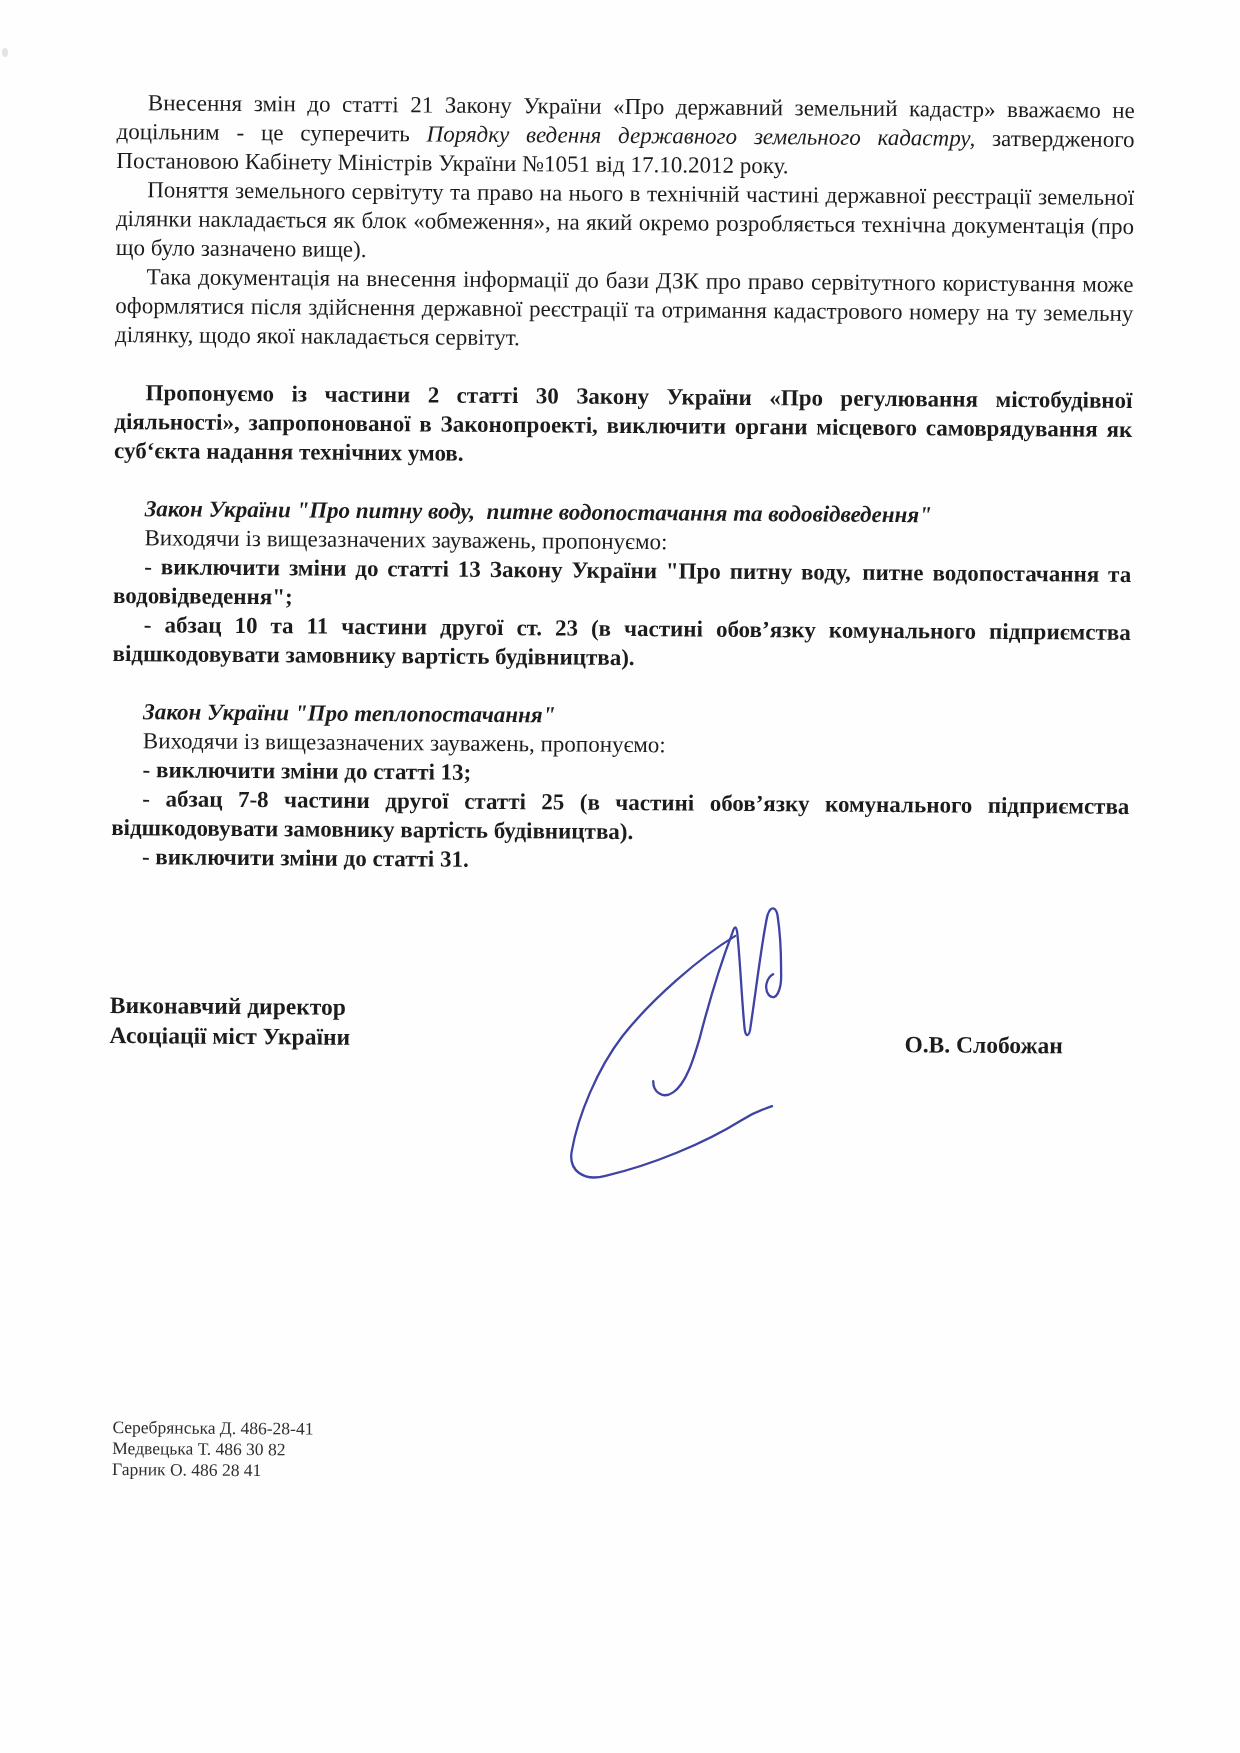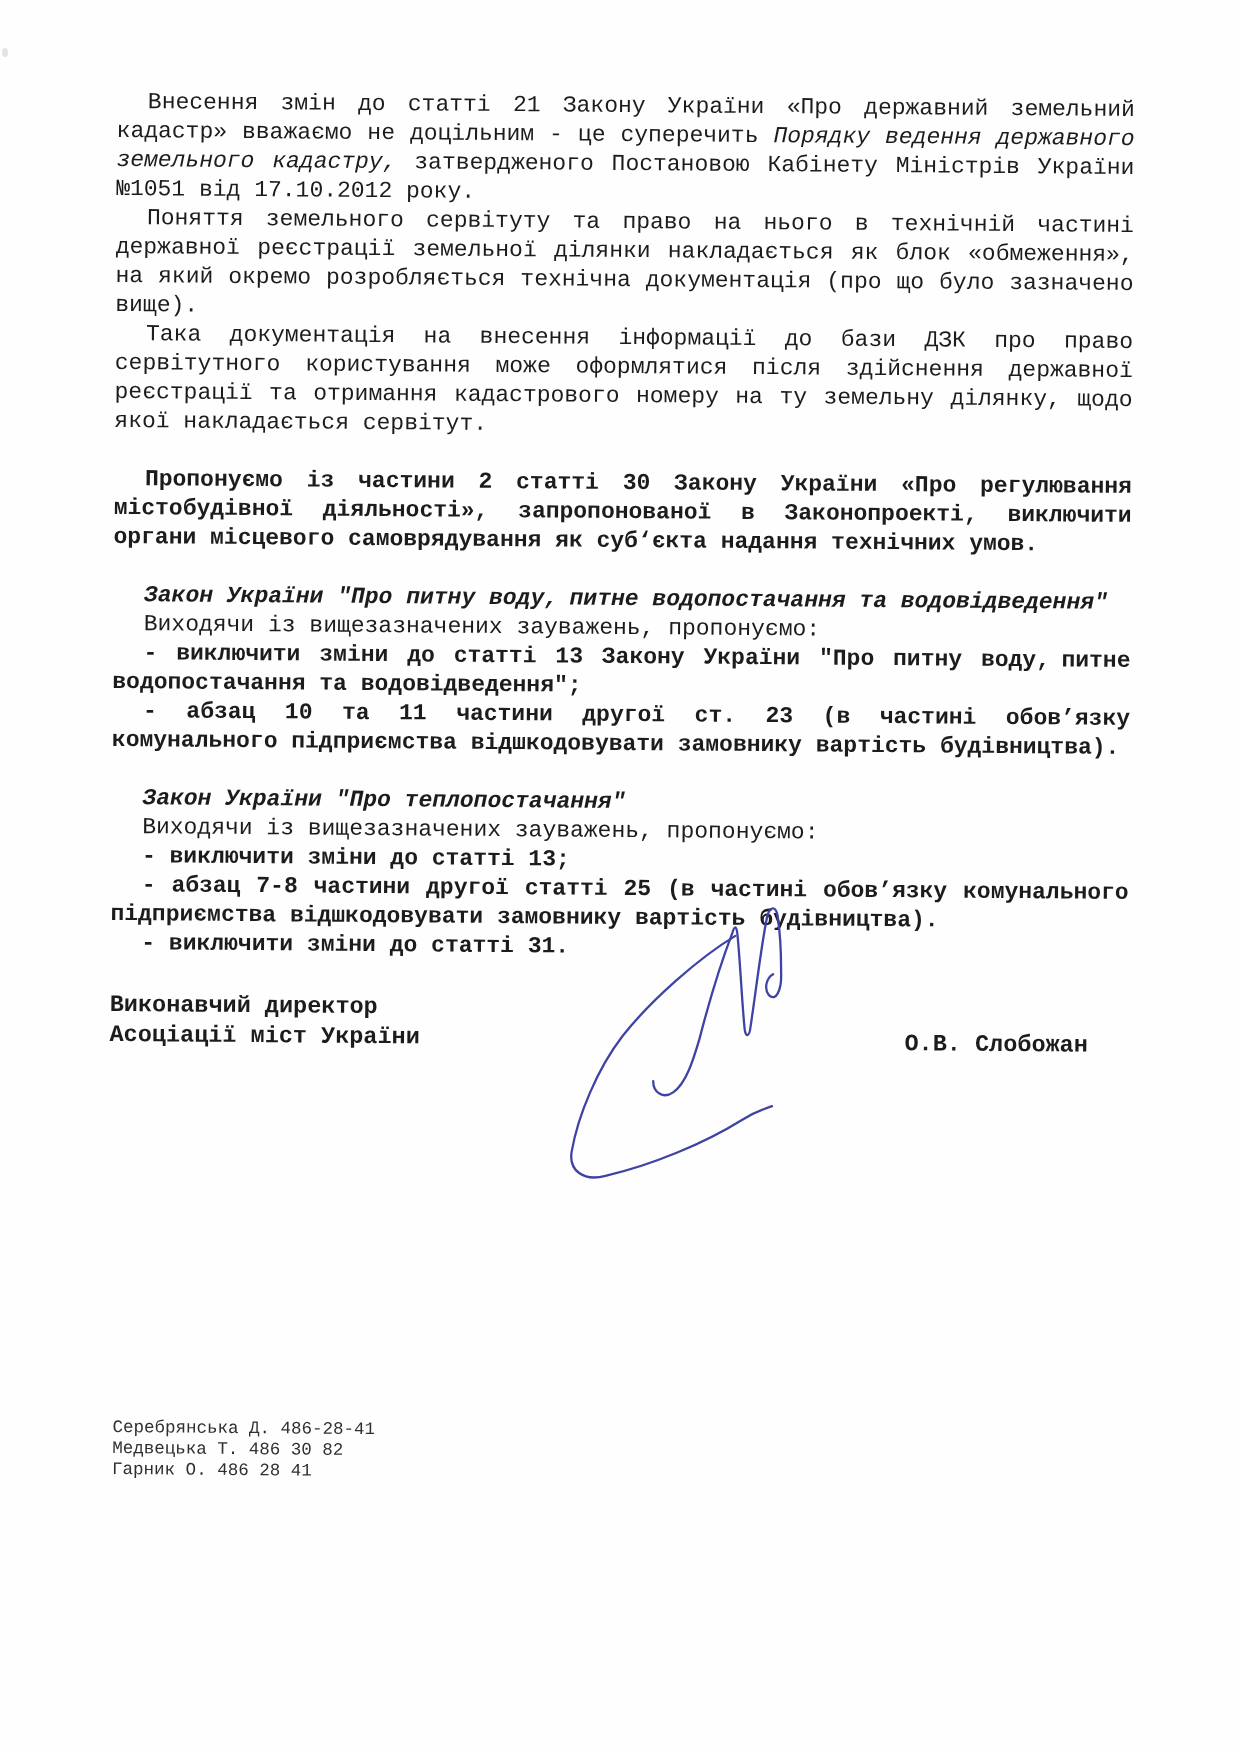--- a/index.html
+++ b/index.html
@@ -1,19 +1,19 @@
 <!DOCTYPE html>
 <html><head>
 <meta charset="utf-8">
 <style>
   html,body { margin:0; padding:0; background:#ffffff; }
   .page {
     position:relative; width:1240px; height:1753px;
     background:#fefefe; overflow:hidden;
-    font-family:Liberation Mono, monospace; color:#1c1c1e;
+    font-family:Liberation Serif, serif; color:#1c1c1e;
   }
   .content {
     position:absolute; left:117px; top:88px; width:1018px; height:1620px;
     transform:rotate(0.45deg); transform-origin:0 0;
     font-size:23px; line-height:29px; text-align:justify;
     -webkit-hyphens:none; hyphens:none;
   }
   p { margin:0; }
   .ind { text-indent:31px; }
   .bold { font-weight:bold; }

